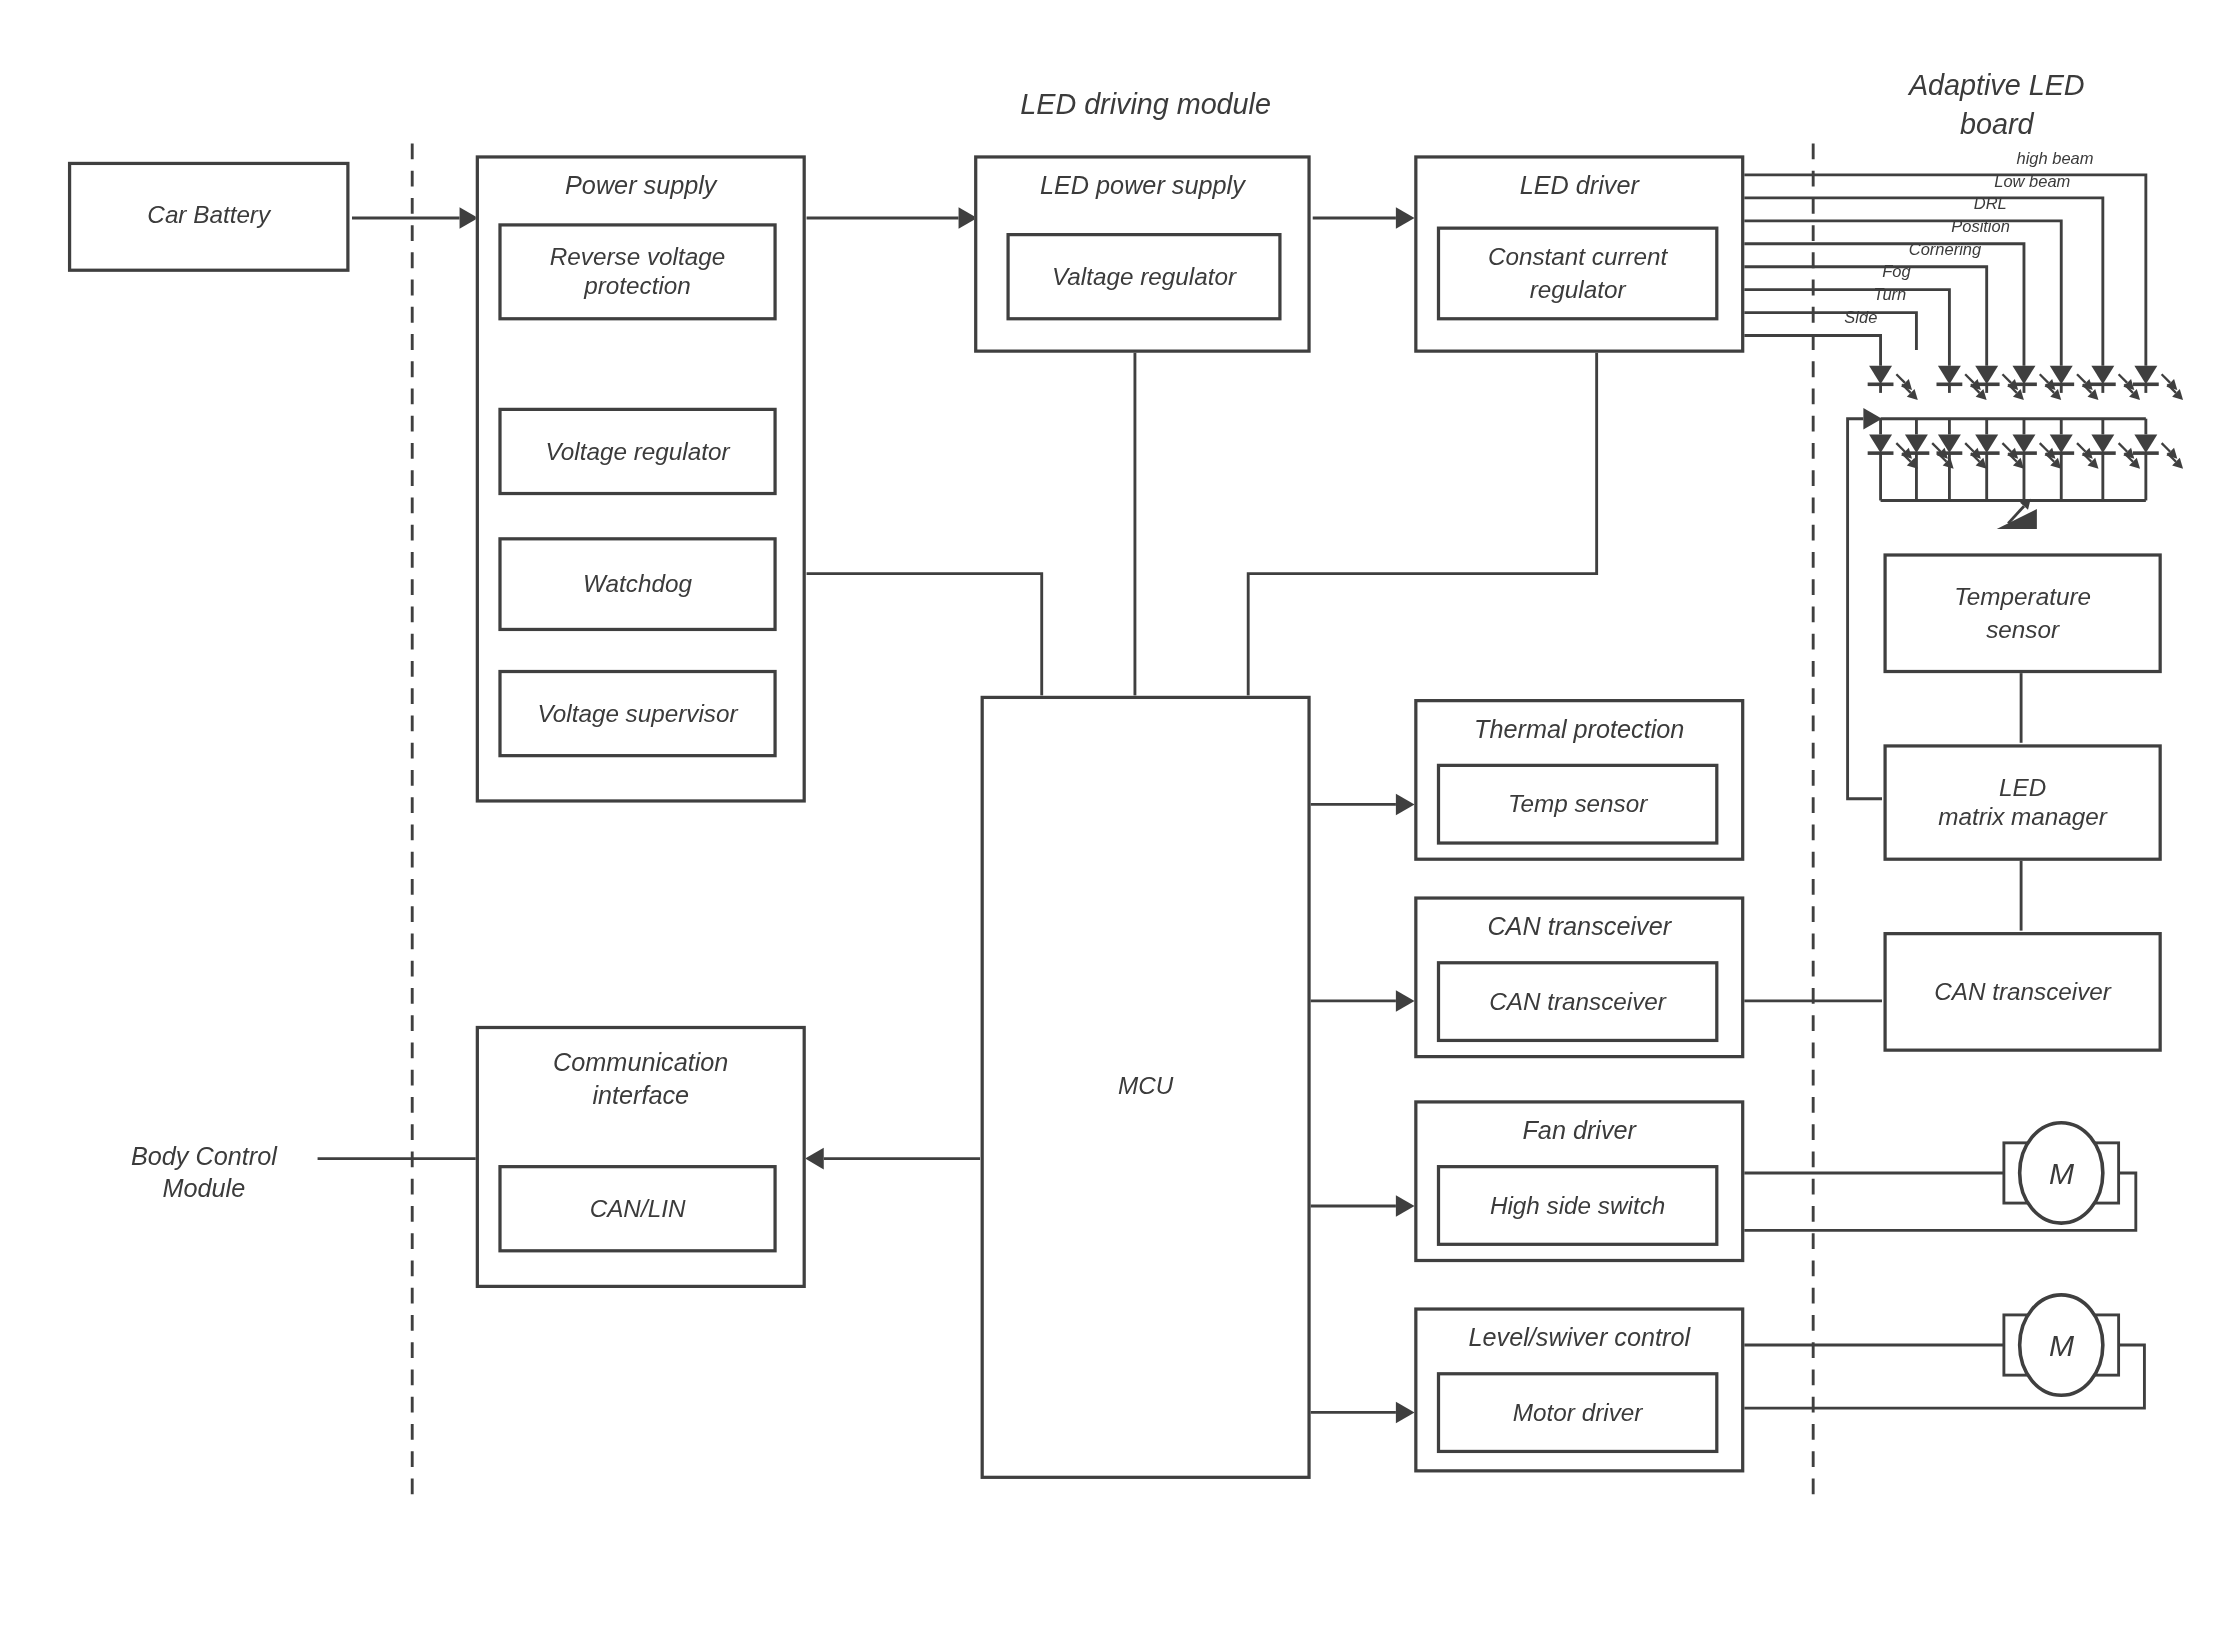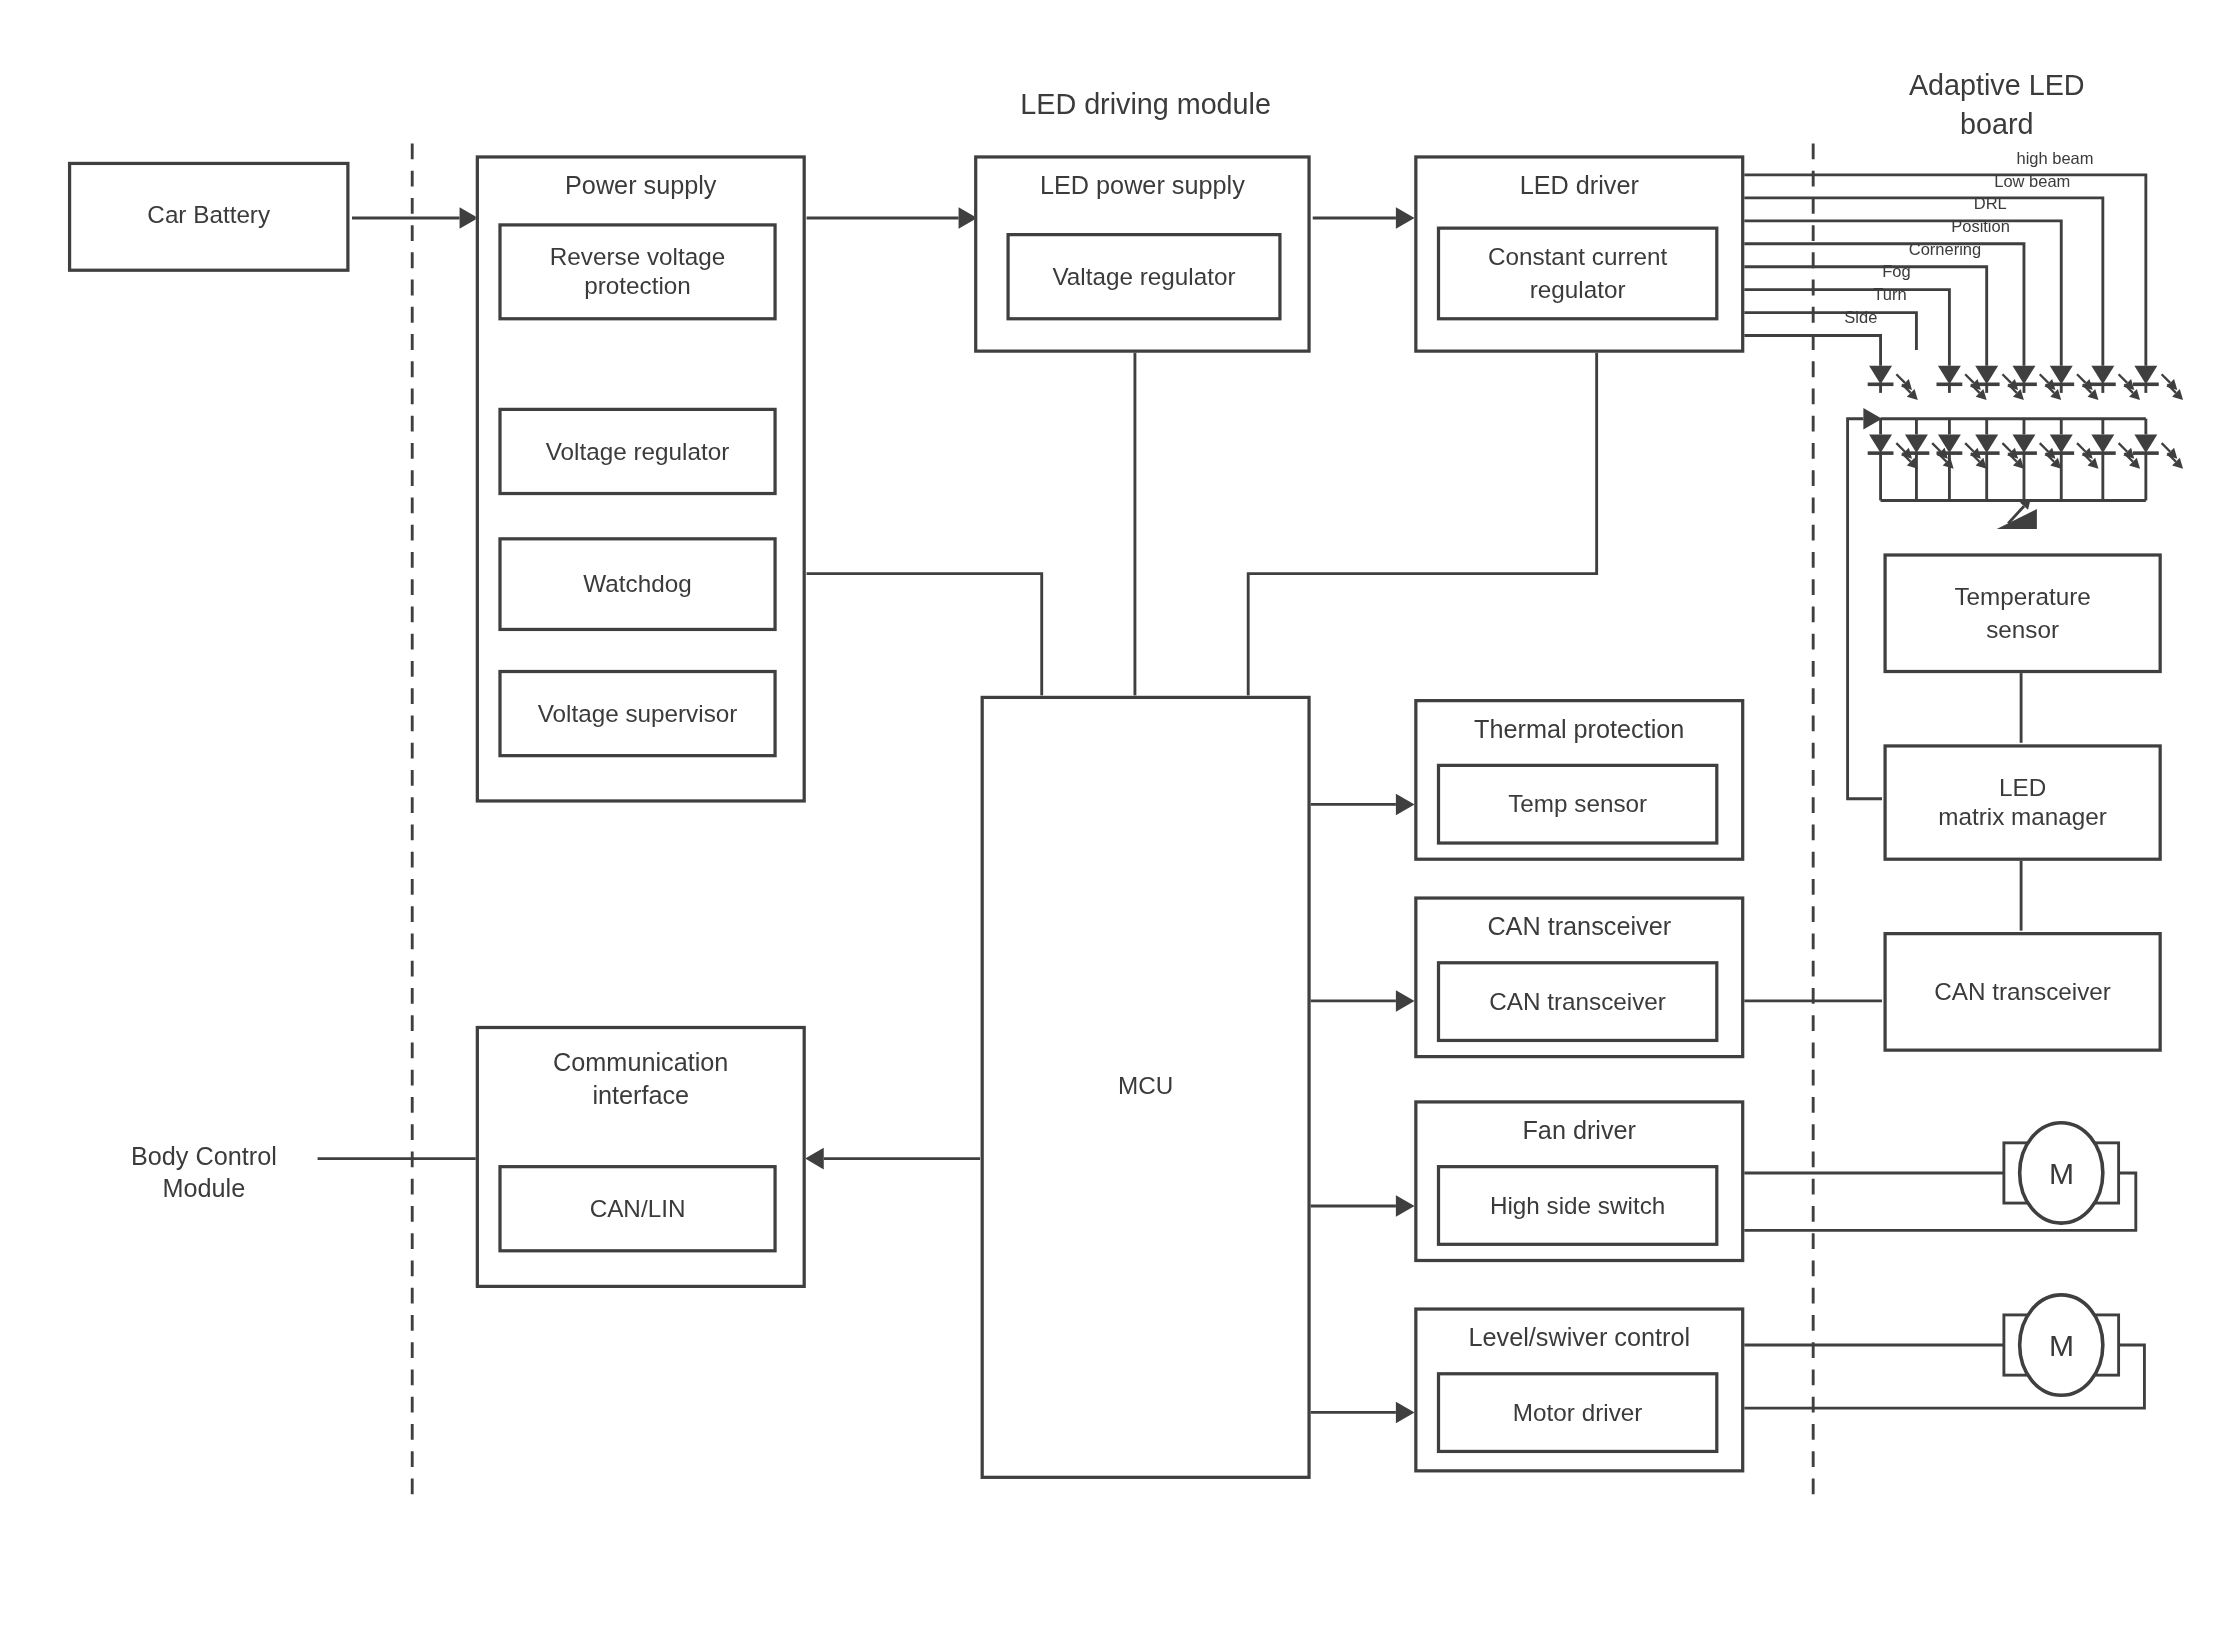--- a/index.html
+++ b/index.html
@@ -1,17 +1,17 @@
 <!DOCTYPE html>
 <html style="--line: #3f3f3f; --text: #3b3b3b; --bg: #ffffff;font-size:7px"><head>
 <meta charset="utf-8">
 <style>
   :root{ --line:#3f3f3f; --text:#3b3b3b; --bg:#ffffff; }
   html,body{margin:0;padding:0;background:var(--bg);}
-  .viewport{position:relative;width:2216px;height:1651px;background:var(--bg);overflow:hidden;}
+  .viewport{position:relative;width:2216px;height:1651px;background:var(--bg);overflow:hidden;font-style:italic;}
   .stage{position:absolute;left:0;top:0;width:685px;height:510px;
          transform:scale(3.2362);transform-origin:0 0;
          font-family:"Liberation Sans",sans-serif;color:var(--text);}
   svg.wires{position:absolute;left:0;top:0;width:685px;height:510px;color:var(--line);}
   .box{position:absolute;border:1.1px solid var(--line);background:var(--bg);box-sizing:border-box;}
   .box.inner{border-width:0.9px;display:flex;align-items:center;justify-content:center;text-align:center;}
   .box.centered{display:flex;align-items:center;justify-content:center;text-align:center;}
   .box-title{position:absolute;top:4px;left:0;right:0;text-align:center;font-size:7.8px;white-space:pre-line;line-height:1.3;}
   .lbl{white-space:pre-line;font-size:7.5px;line-height:1.25;}
   .float-lbl{position:absolute;transform:translate(-50%,-50%);text-align:center;white-space:pre-line;line-height:1.3;}

